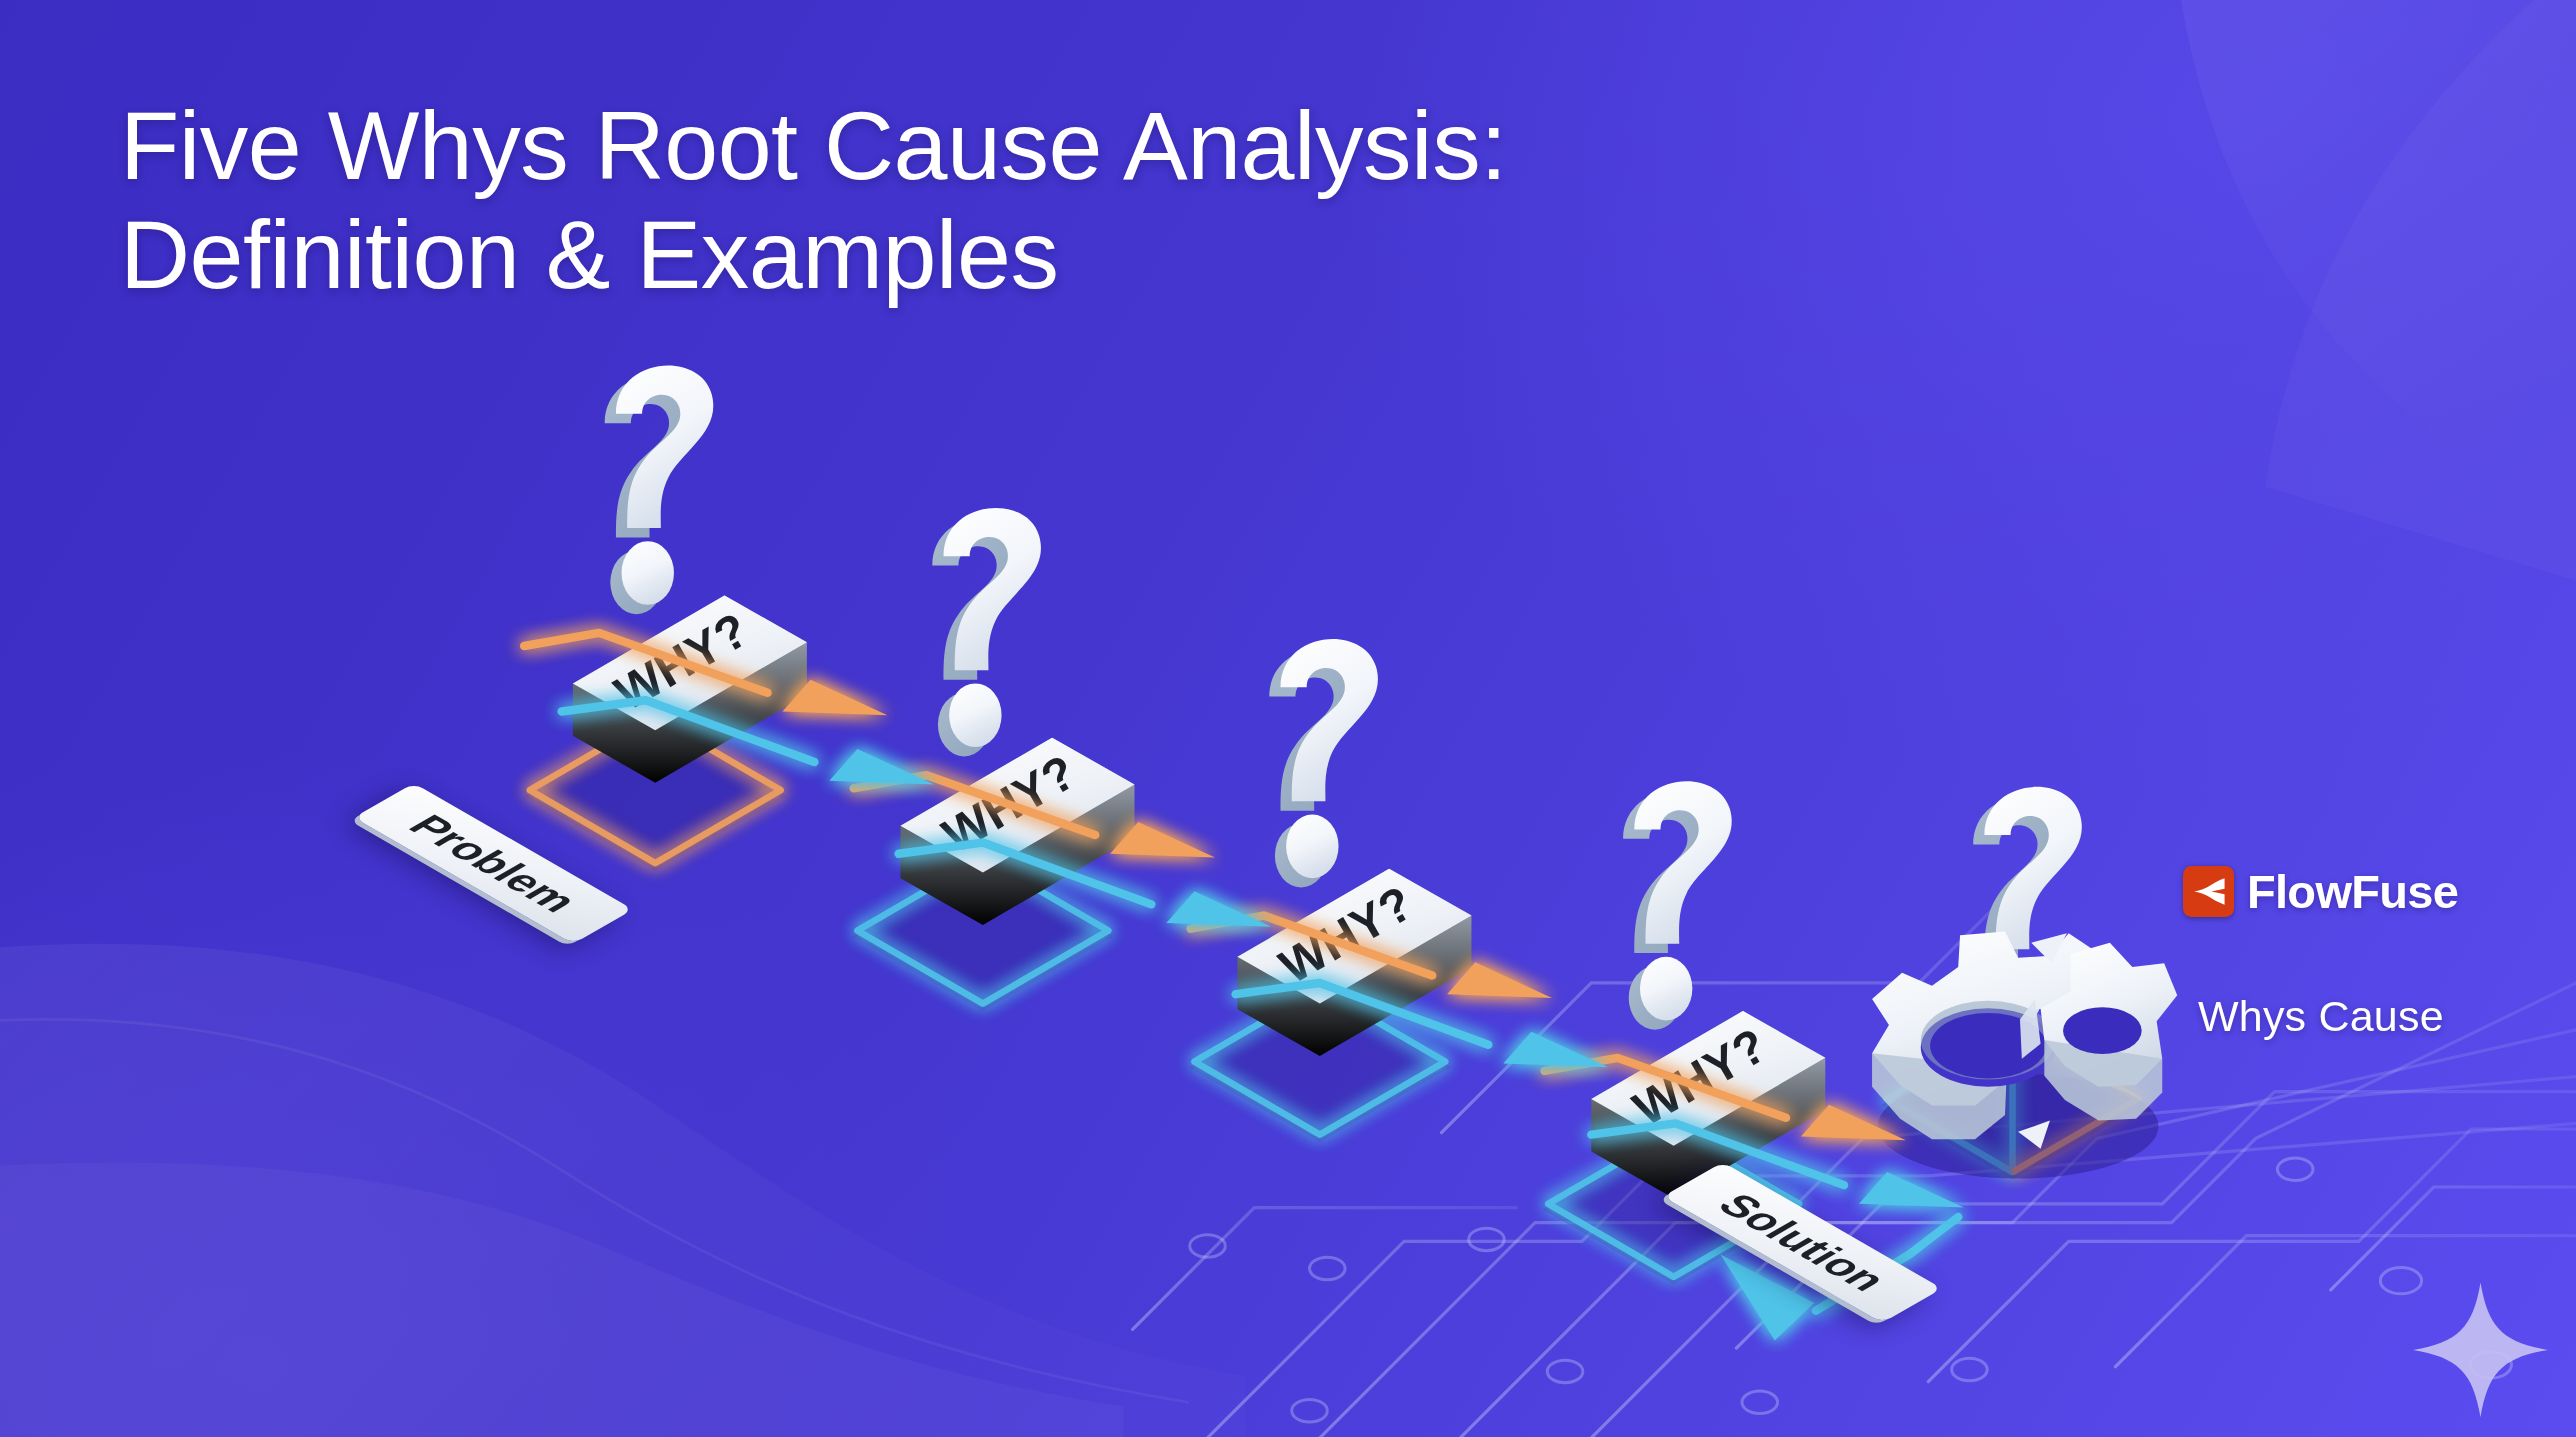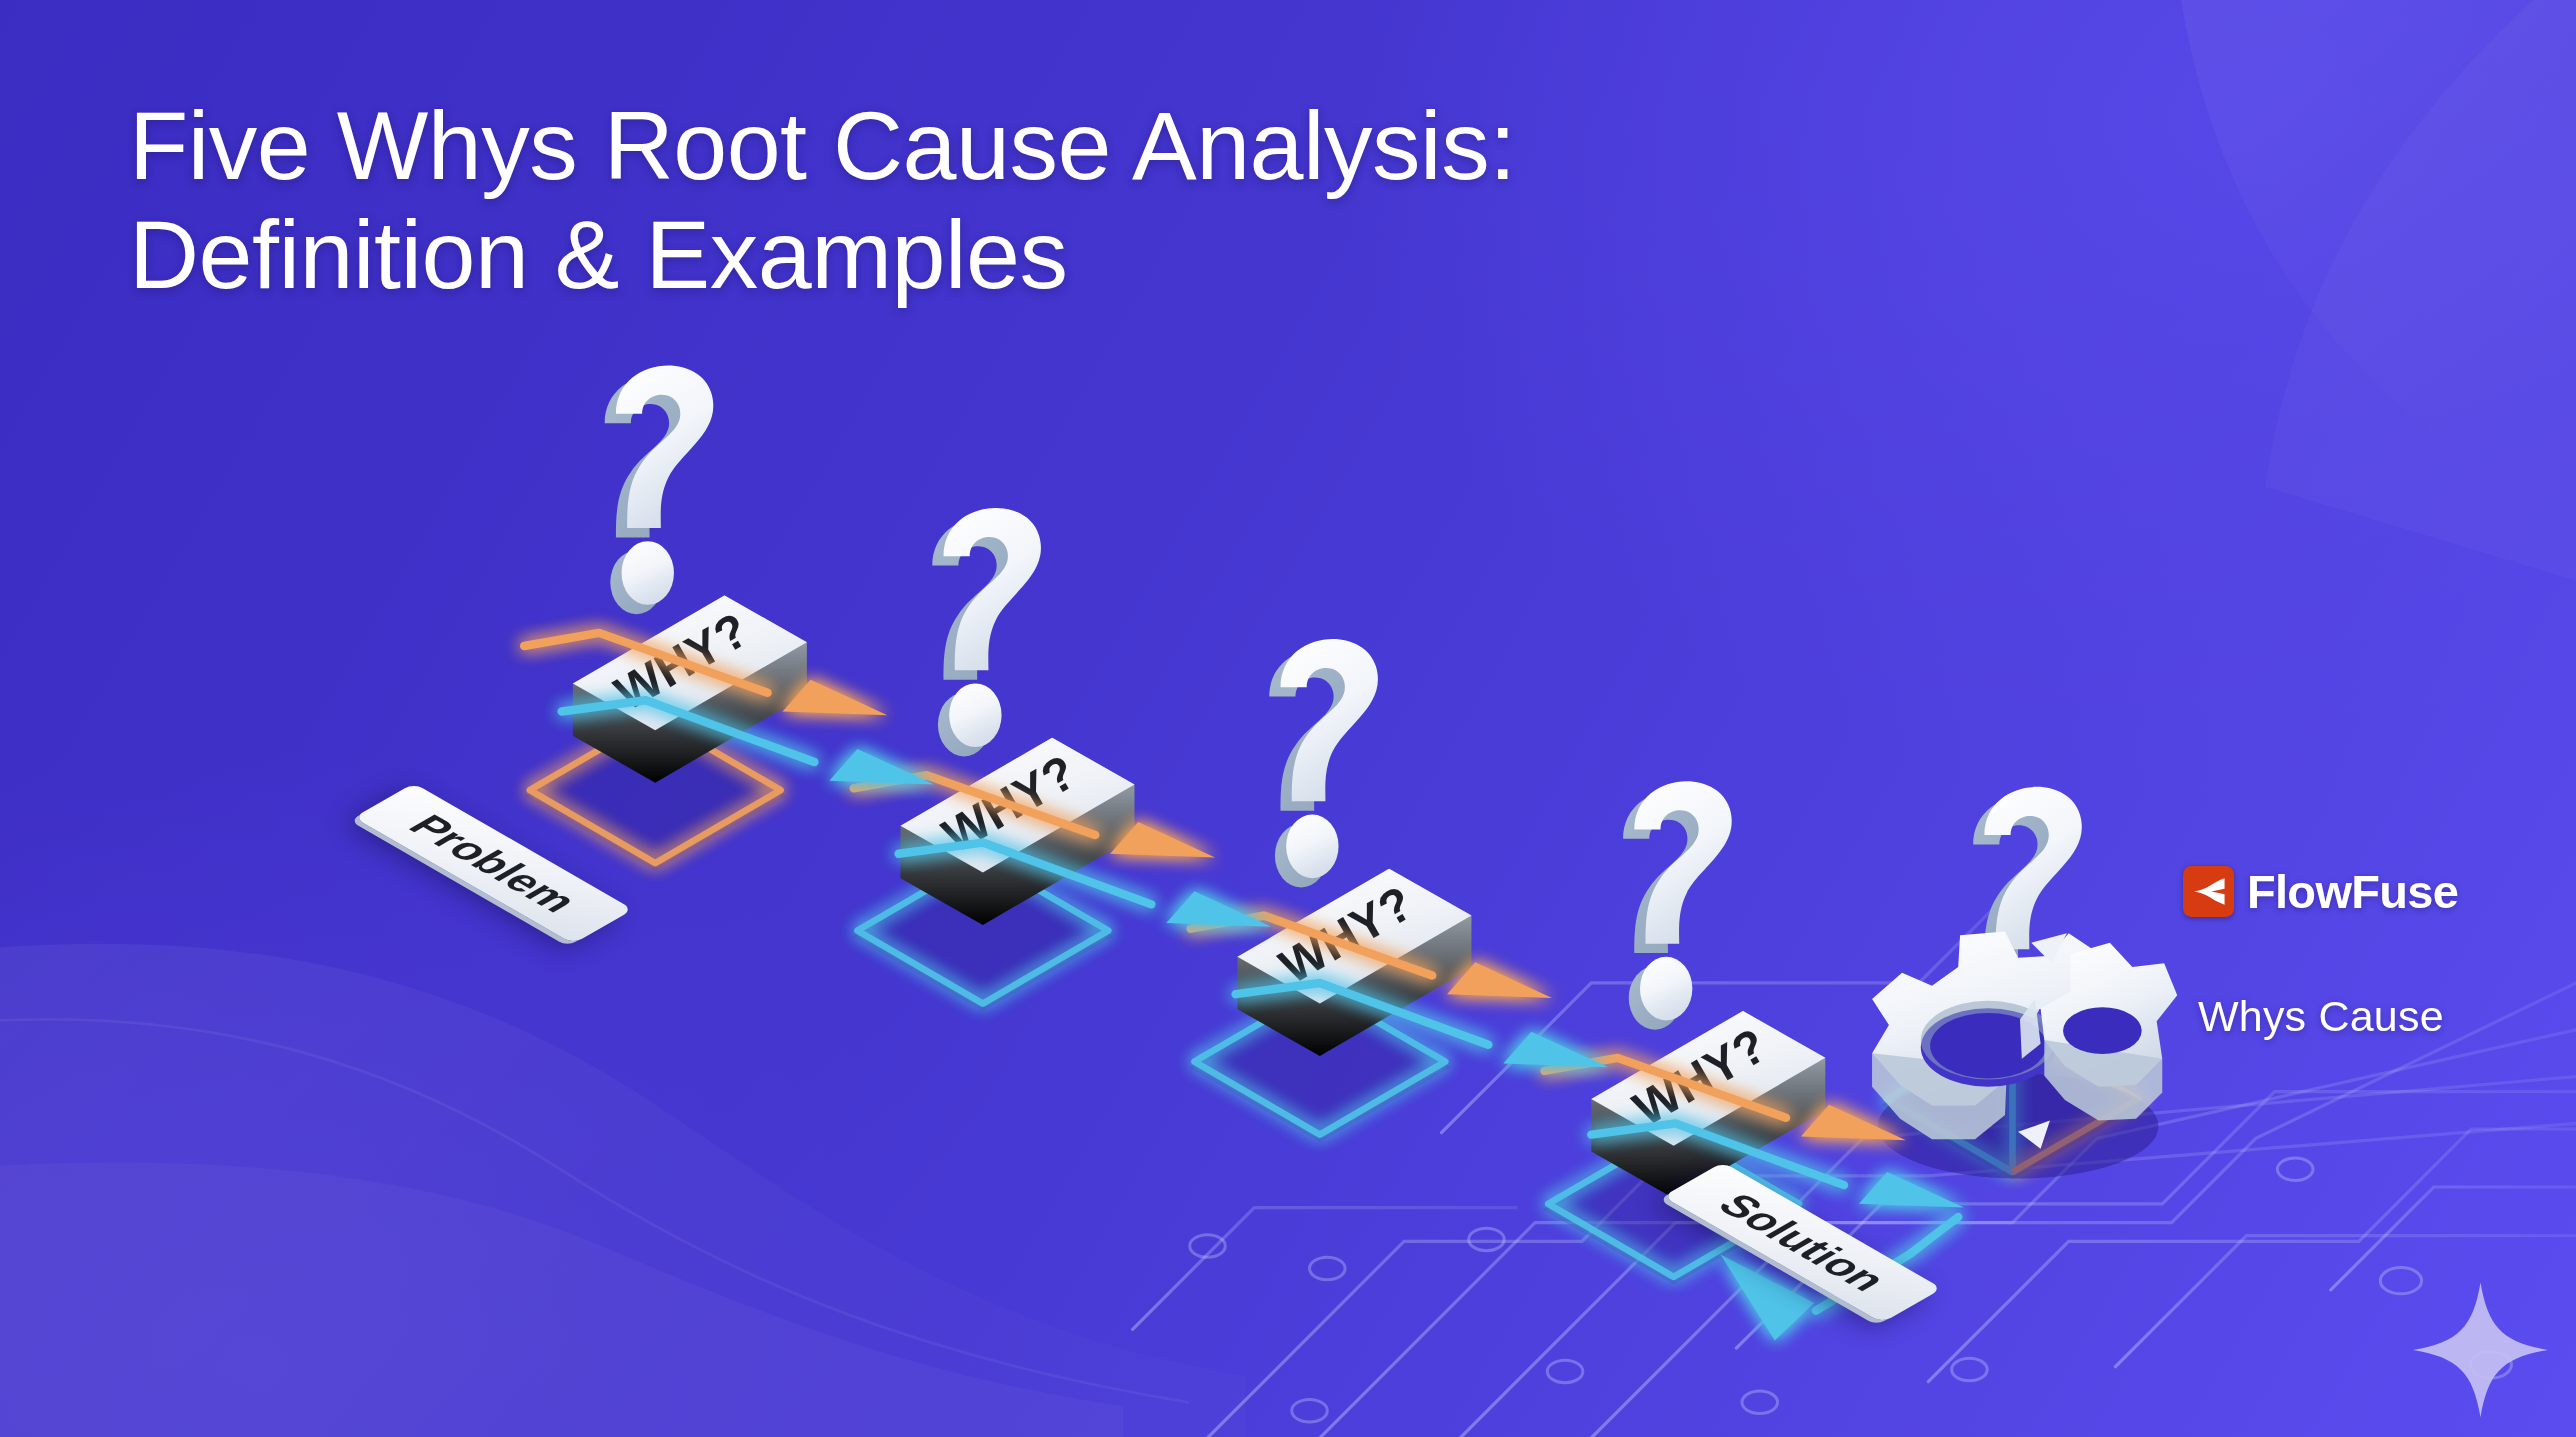--- a/index.html
+++ b/index.html
@@ -20,21 +20,21 @@
       linear-gradient(120deg, #3b2cc2 0%, #4436cf 42%, #5244e2 78%, #5b4cf0 100%);
   }
   .bg-svg, .art-svg {
     position:absolute; left:0; top:0;
     width:2576px; height:1438px;
     pointer-events:none;
   }
   
   #title {
     position:absolute;
-    left:129px; top:92px;
+    left:120px; top:92px;
     width:1591px;
     color:#ffffff;
     font-size:97px;
     font-weight:400;
     line-height:1.12;
     letter-spacing:-0.5px;
     text-shadow:0 2.8px 9.4px rgba(20,10,70,0.30);
     white-space:pre-line;
   }
   

